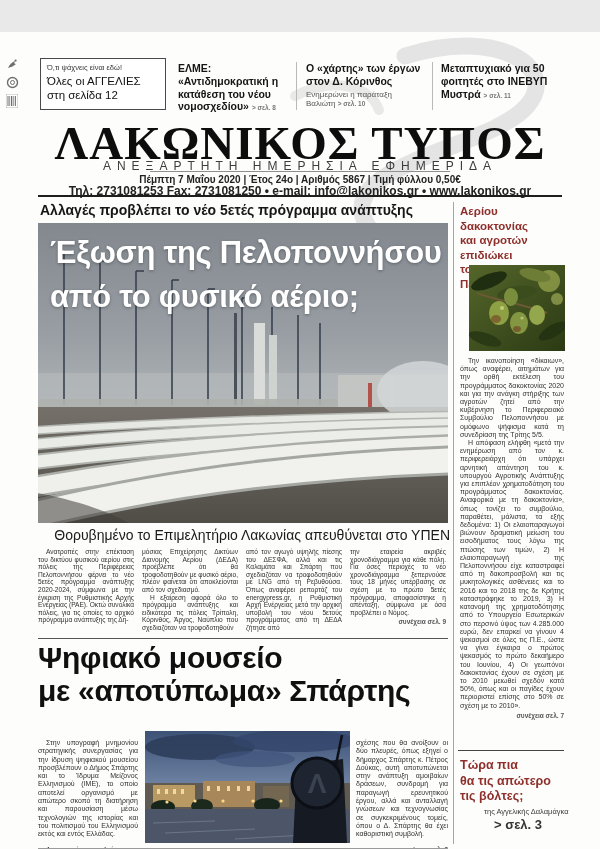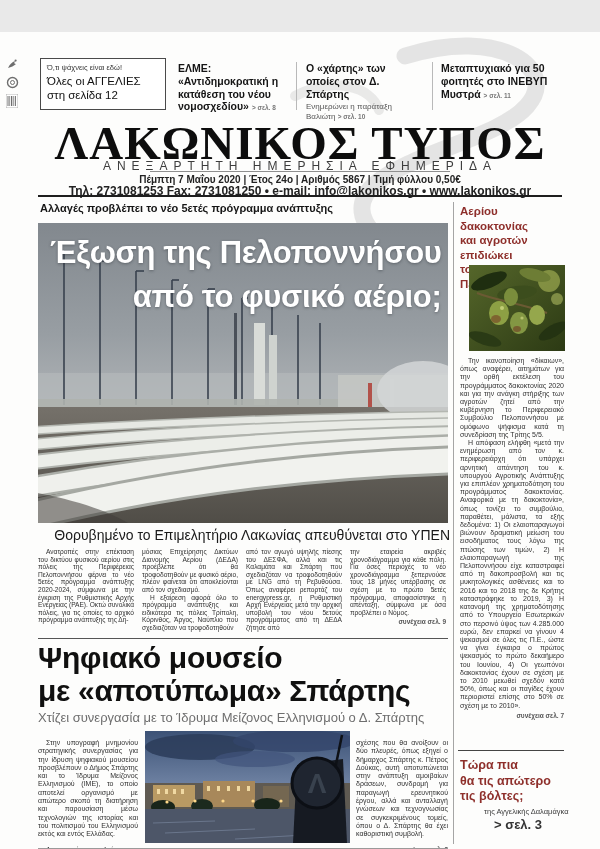--- a/index.html
+++ b/index.html
@@ -17,22 +17,22 @@
   .vdiv{width:1px;background:#b9b9b9;}
   
   .mast-title{left:38px;top:84px;width:524px;text-align:center;font-family:"Liberation Serif","DejaVu Serif",serif;
               font-weight:bold;font-size:47px;letter-spacing:1px;color:#0d0d0d;white-space:nowrap;}
   .mast-sub{left:38px;top:127px;width:524px;text-align:center;font-size:12px;letter-spacing:6px;color:#3c3c3c;}
   .rule-thin{height:1px;background:#8f8f8f;}
   .rule-full{height:2px;background:#1e1e1e;}
   .dateline{left:38px;top:142px;width:524px;text-align:center;font-size:10px;font-weight:bold;color:#222;}
   .contact{left:38px;top:152px;width:524px;text-align:center;font-size:12px;font-weight:bold;color:#222;}
   
-  .kicker{left:40px;top:170px;width:408px;font-size:11px;font-weight:bold;color:#161616;}
-  .photo{overflow:hidden;background:#8b5cf6;text-align:right;}
+  .kicker{left:40px;top:170px;width:408px;font-size:14px;font-weight:bold;color:#161616;}
+  .photo{overflow:hidden;background:#8b5cf6;}
   .photo svg{display:block;}
   .main-headline{left:12px;top:8px;font-size:31px;line-height:44px;font-weight:bold;color:#ffffff;
                  text-shadow:0 1px 3px rgba(40,45,50,.45);letter-spacing:-.3px;}
   .subhead{left:40px;top:495px;width:410px;font-size:14px;font-weight:normal;color:#1a1a1a;text-align:right;}
   .col{top:516px;width:96px;font-size:6.6px;line-height:7.6px;color:#2f2f2f;text-align:justify;}
   .col p,.sb-body p{margin:0;}
   .ind{text-indent:8px;}
   .cont{text-align:right;font-size:6.5px;color:#555;font-weight:bold;margin-top:2px;}
   
   .s2-headline{left:38px;top:609px;font-size:30px;line-height:33px;font-weight:bold;color:#101010;letter-spacing:-.3px;}
@@ -82,21 +82,21 @@
     <div class="big">Όλες οι ΑΓΓΕΛΙΕΣ</div>
     <div class="big">στη σελίδα 12</div>
   </div>
 
   <div class="abs teaser" style="left:178px;width:112px;">
     <span>ΕΛΜΕ: «Αντιδημοκρατική η κατάθεση του νέου νομοσχεδίου»</span>
     <span class="pageref">&gt; σελ. 8</span>
   </div>
   <div class="abs vdiv" style="left:296px;top:30px;height:48px;"></div>
   <div class="abs teaser" style="left:306px;width:116px;">
-    <span>Ο «χάρτης» των οποίες στον Δ. Σπάρτης</span>
+    <span>Ο «χάρτης» των έργων στον Δ. Κόρινθος</span>
     <div class="sub">
       <span>Ενημερώνει η παράταξη Βαλιώτη</span>
       <span class="pageref">&gt; σελ. 10</span>
     </div>
   </div>
   <div class="abs vdiv" style="left:432px;top:30px;height:48px;"></div>
   <div class="abs teaser" style="left:441px;width:120px;">
     <span>Μεταπτυχιακό για 50 φοιτητές στο ΙΝΕΒΥΠ Μυστρά</span>
     <span class="pageref">&gt; σελ. 11</span>
   </div>
@@ -189,21 +189,20 @@
     <p>την εταιρεία ακριβές χρονοδιάγραμμα για κάθε πόλη. Για όσες περιοχές το νέο χρονοδιάγραμμα ξεπερνούσε τους 18 μήνες υπέρβασης σε σχέση με το πρώτο 5ετές πρόγραμμα, αποφασίστηκε η απένταξη, σύμφωνα με όσα προβλέπει ο Νόμος.</p>
     <div class="cont">συνέχεια σελ. 9</div>
   </div>
 
   <div class="abs rule-thin" style="left:38px;top:606px;width:410px;background:#555;"></div>
 
   <div class="abs s2-headline">
     <div>Ψηφιακό μουσείο</div>
     <div>με «αποτύπωμα» Σπάρτης</div>
   </div>
-  <div class="abs s2-deck">Χτίζει συνεργασία με το Ίδρυμα Μείζονος Ελληνισμού ο Δ. Σπάρτης</div>
 
   <div class="abs s2col" style="left:38px;width:100px;">
     <p class="ind">Στην υπογραφή μνημονίου στρατηγικής συνεργασίας για την ίδρυση ψηφιακού μουσείου προσβλέπουν ο Δήμος Σπάρτης και το Ίδρυμα Μείζονος Ελληνισμού (ΙΜΕ), το οποίο αποτελεί οργανισμό με απώτερο σκοπό τη διατήρηση και παρουσίαση μέσω τεχνολογιών της ιστορίας και του πολιτισμού του Ελληνισμού εκτός και εντός Ελλάδας.</p>
     <p class="ind">Αναφορικά με το πλαίσιο της</p>
   </div>
 
   <div class="abs photo" style="left:145px;top:699px;width:205px;height:112px;">
     <svg width="205" height="112" viewBox="0 0 205 112">
       <defs>
         <linearGradient id="dusk" x1="0" y1="0" x2="0" y2="1">

